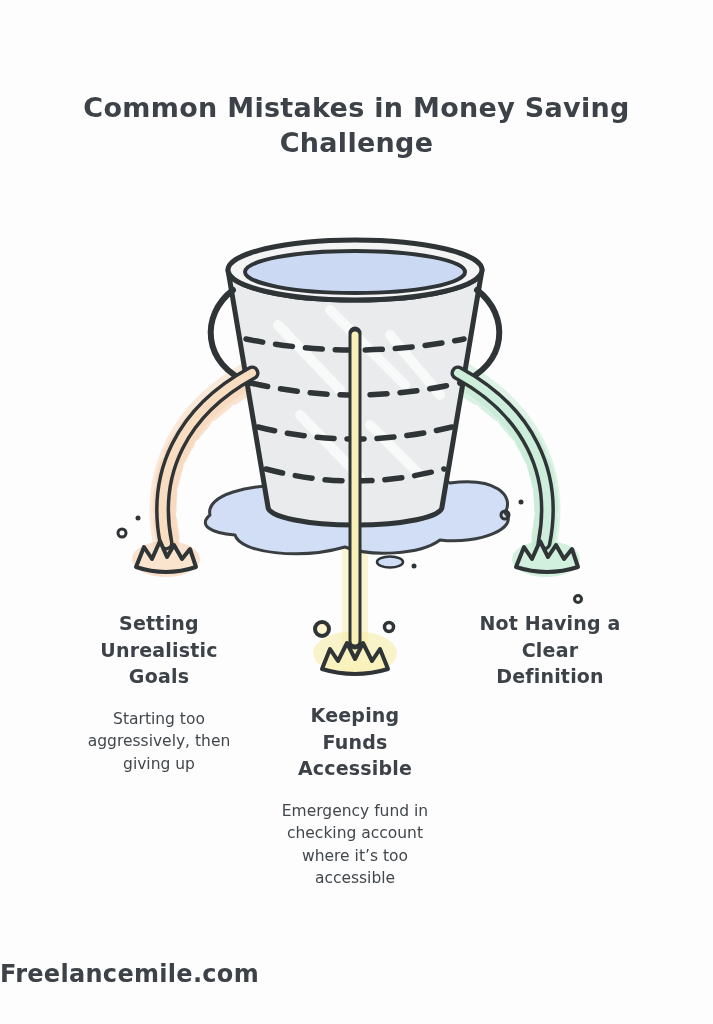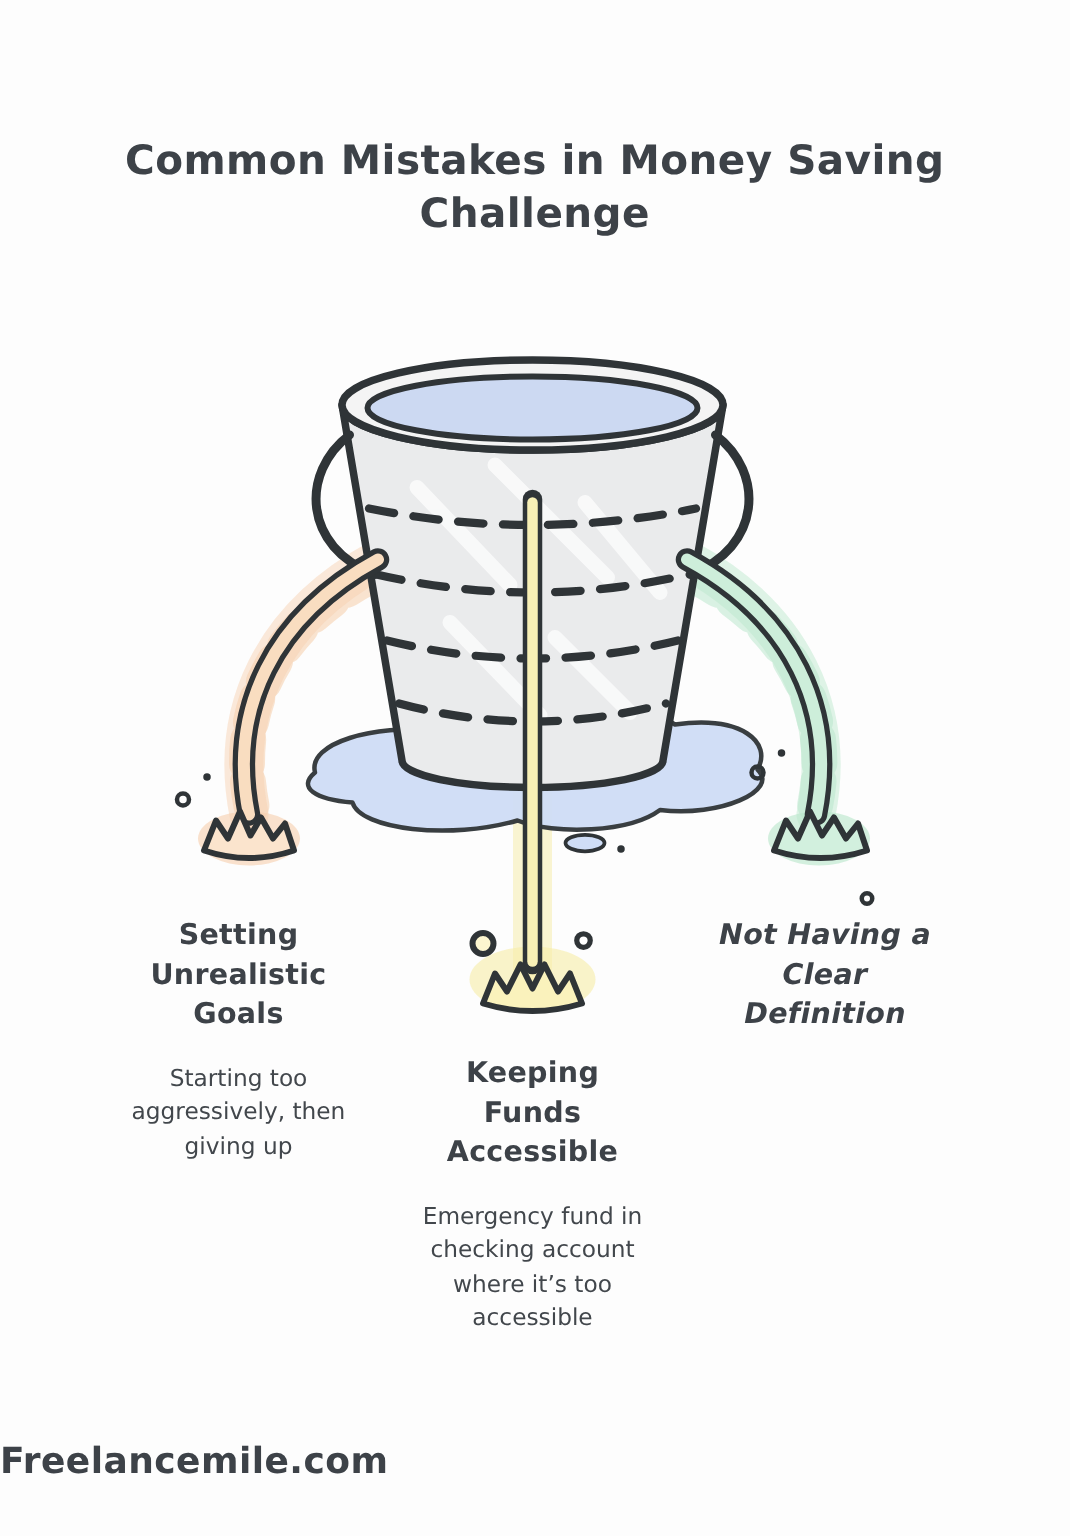--- a/index.html
+++ b/index.html
@@ -7,21 +7,21 @@
   .page{position:relative;width:713px;height:1024px;background:#fdfdfd;overflow:hidden;margin:0 auto;}
   .title{
     position:absolute;top:90px;left:0;width:100%;
     text-align:center;font-size:27px;font-weight:bold;color:#3d4248;
     line-height:1.3;white-space:pre-line;letter-spacing:.3px;
   }
   .illu{position:absolute;top:215px;left:0;width:713px;height:520px;z-index:1;}
   .block{position:absolute;text-align:center;color:#3d4248;z-index:2;}
   .block-left{left:52px;top:610px;width:214px;}
   .block-center{left:250px;top:702px;width:210px;}
-  .block-right{left:438px;top:610px;width:224px;font-style:italic;}
+  .block-right{left:438px;top:610px;width:224px;}
   .heading{font-size:19px;font-weight:bold;line-height:1.4;white-space:pre-line;letter-spacing:.2px;}
   .desc{font-size:15.5px;line-height:1.45;white-space:pre-line;margin-top:18px;color:#42474c;}
   .footer{
     position:absolute;top:960px;left:0;width:100%;
     text-align:left;font-size:24px;font-weight:bold;color:#3d4248;letter-spacing:.3px;
   }
 </style>
 </head>
 <body>
 

